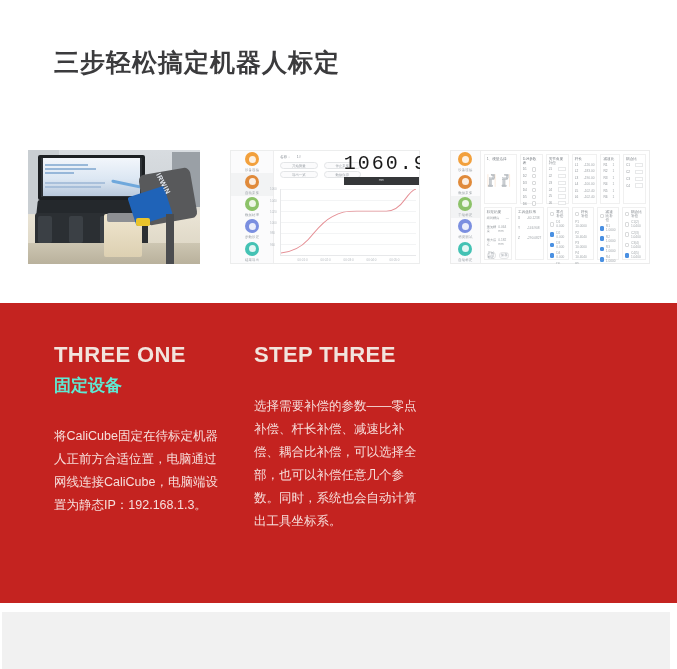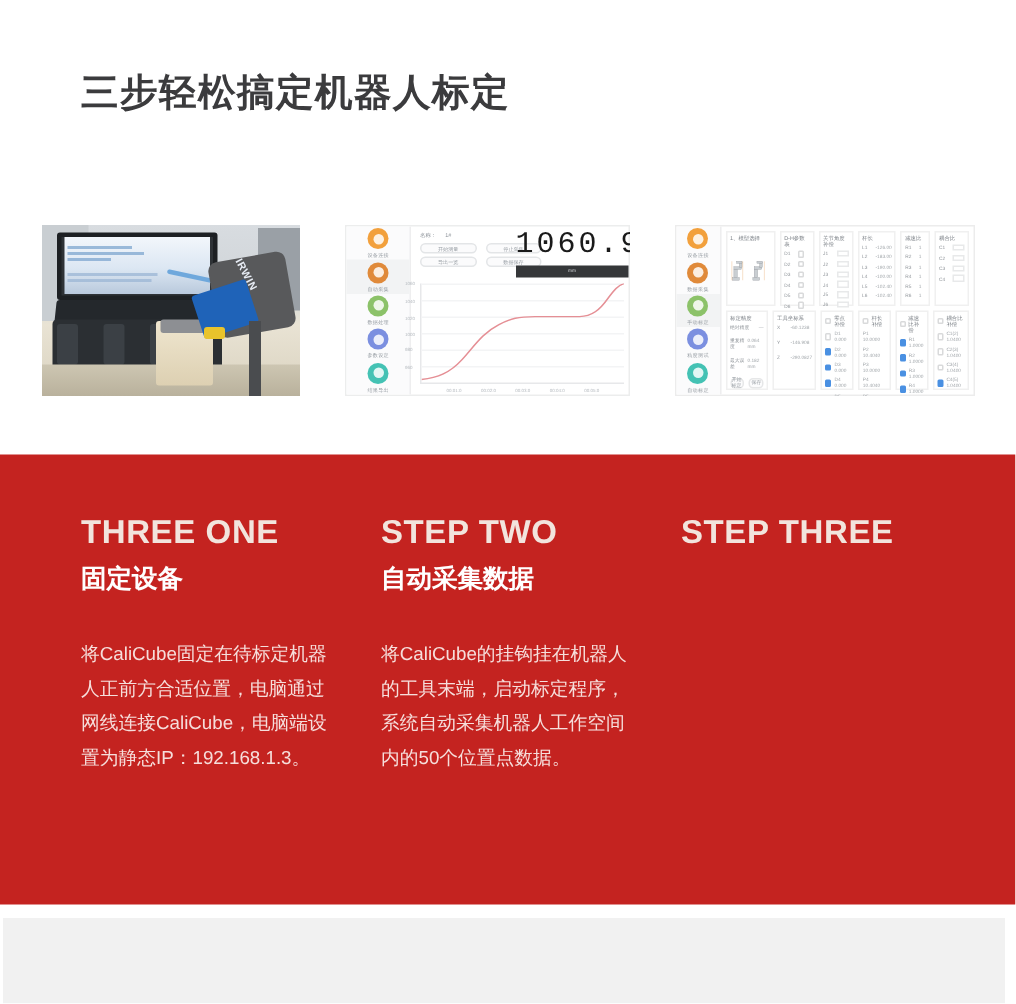--- a/index.html
+++ b/index.html
@@ -109,21 +109,21 @@
   .app3-val{ font-size:3.2px; color:#a2a7ab; }
   .app3-hdr{ display:flex; align-items:center; gap:2px; margin-bottom:2.5px; }
   .app3-btn{ height:7px; flex:1; border:1px solid #e6e7e8; border-radius:3px; background:#fcfcfd;
             font-size:3.4px; color:#9aa0a6; display:flex; align-items:center; justify-content:center; }
 
   
   .band { position: absolute; left: 0; top: 303px; width: 677px; height: 300px; background: #c42320; }
   .steps { position: absolute; left: 54px; top: 38px; width: 600px; display: flex; gap: 0; }
   .step { width: 200px; padding-right: 28px; }
   .step-en { font-size: 22px; font-weight: 700; color: #f2e4dd; letter-spacing: .4px; line-height: 28px; }
-  .step-cn { font-size: 17px; font-weight: 700; color: #ffffff; line-height: 26px; margin-top: 4px; }
+  .step-cn { font-size: 17px; font-weight: 700; color: #5eead4; line-height: 26px; margin-top: 4px; }
   .step-body { margin-top: 26px; font-size: 12.5px; line-height: 23px; color: #f6dedb; }
 
   
   .footer { position: absolute; left: 2px; top: 612px; width: 668px; height: 57px; background: #f1f1f1; }
 </style>
 </head>
 <body>
 
 <div class="page">
 
@@ -582,28 +582,24 @@
 
   <div class="band">
     <div class="steps">
 
       <div class="step">
         <div class="step-en">THREE ONE</div>
         <div class="step-cn">固定设备</div>
         <div class="step-body">将CaliCube固定在待标定机器人正前方合适位置，电脑通过网线连接CaliCube，电脑端设置为静态IP：192.168.1.3。</div>
       </div>
 
-      <div class="step">
-        <div class="step-en">STEP TWO</div>
-        <div class="step-cn">自动采集数据</div>
-        <div class="step-body">将CaliCube的挂钩挂在机器人的工具末端，启动标定程序，系统自动采集机器人工作空间内的50个位置点数据。</div>
-      </div>
 
       <div class="step">
         <div class="step-en">STEP THREE</div>
+        <div class="step-body">选择需要补偿的参数——零点补偿、杆长补偿、减速比补偿、耦合比补偿，可以选择全部，也可以补偿任意几个参数。同时，系统也会自动计算出工具坐标系。</div>
       </div>
 
     </div>
   </div>
 
   <div class="footer"></div>
 
 </div>
 
 </body></html>

